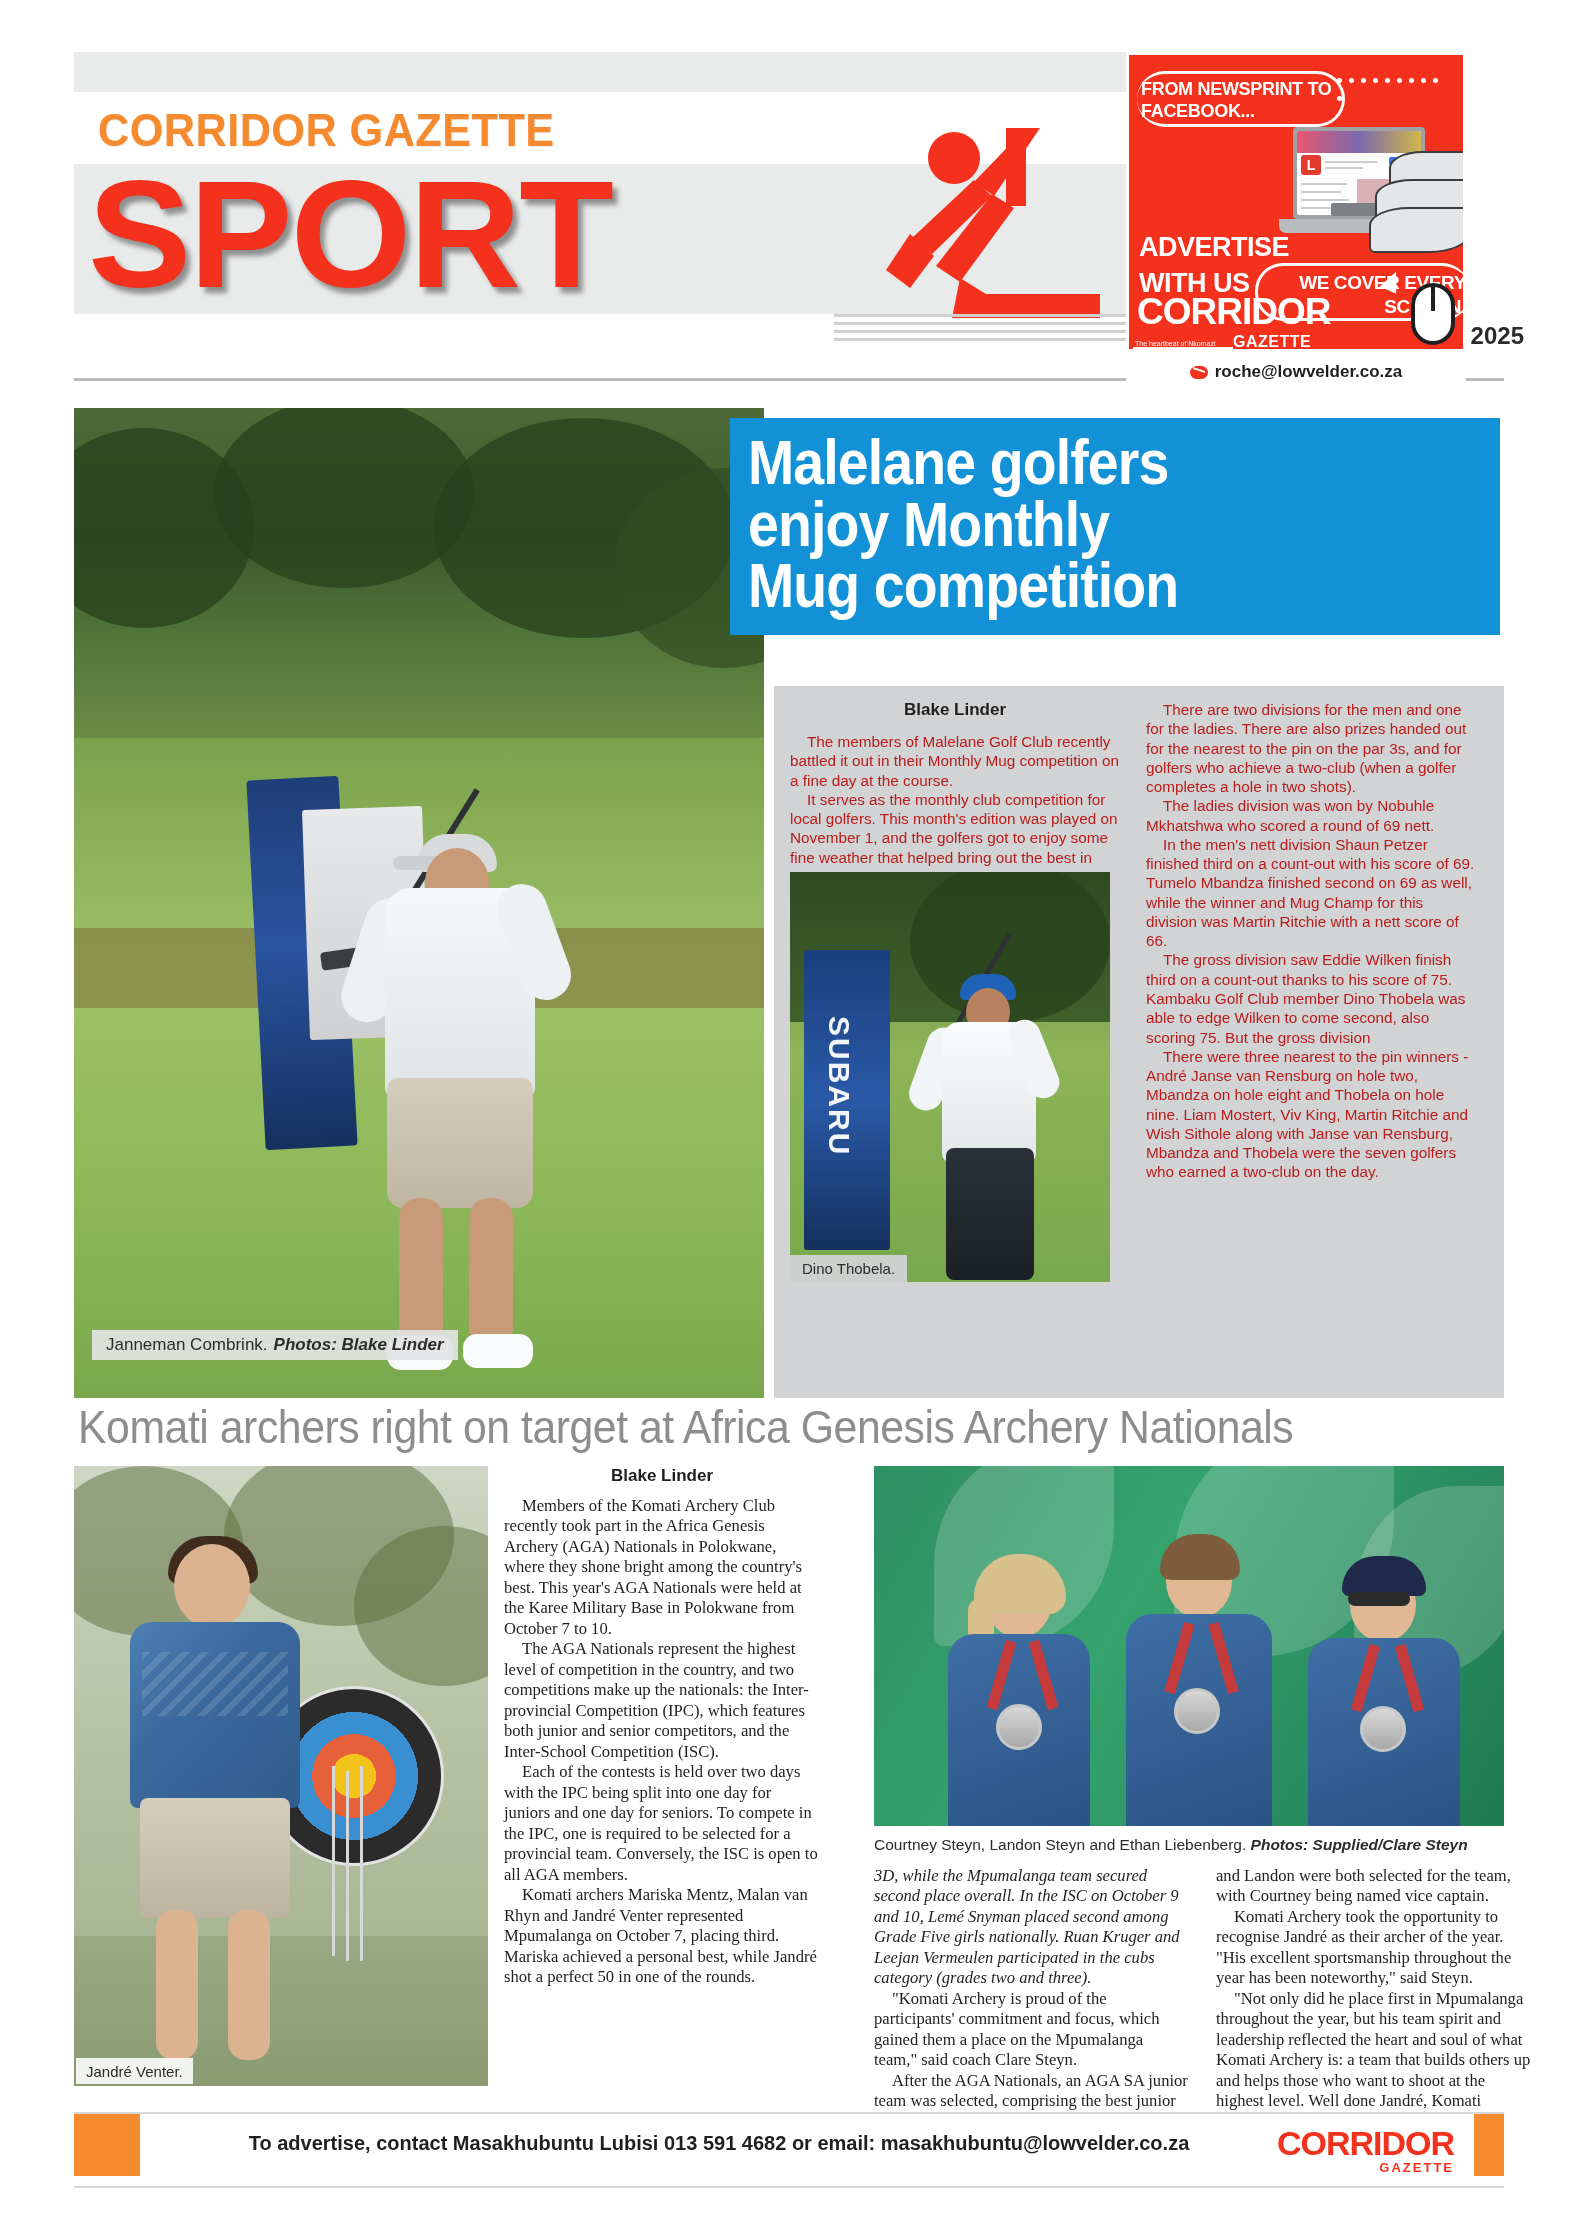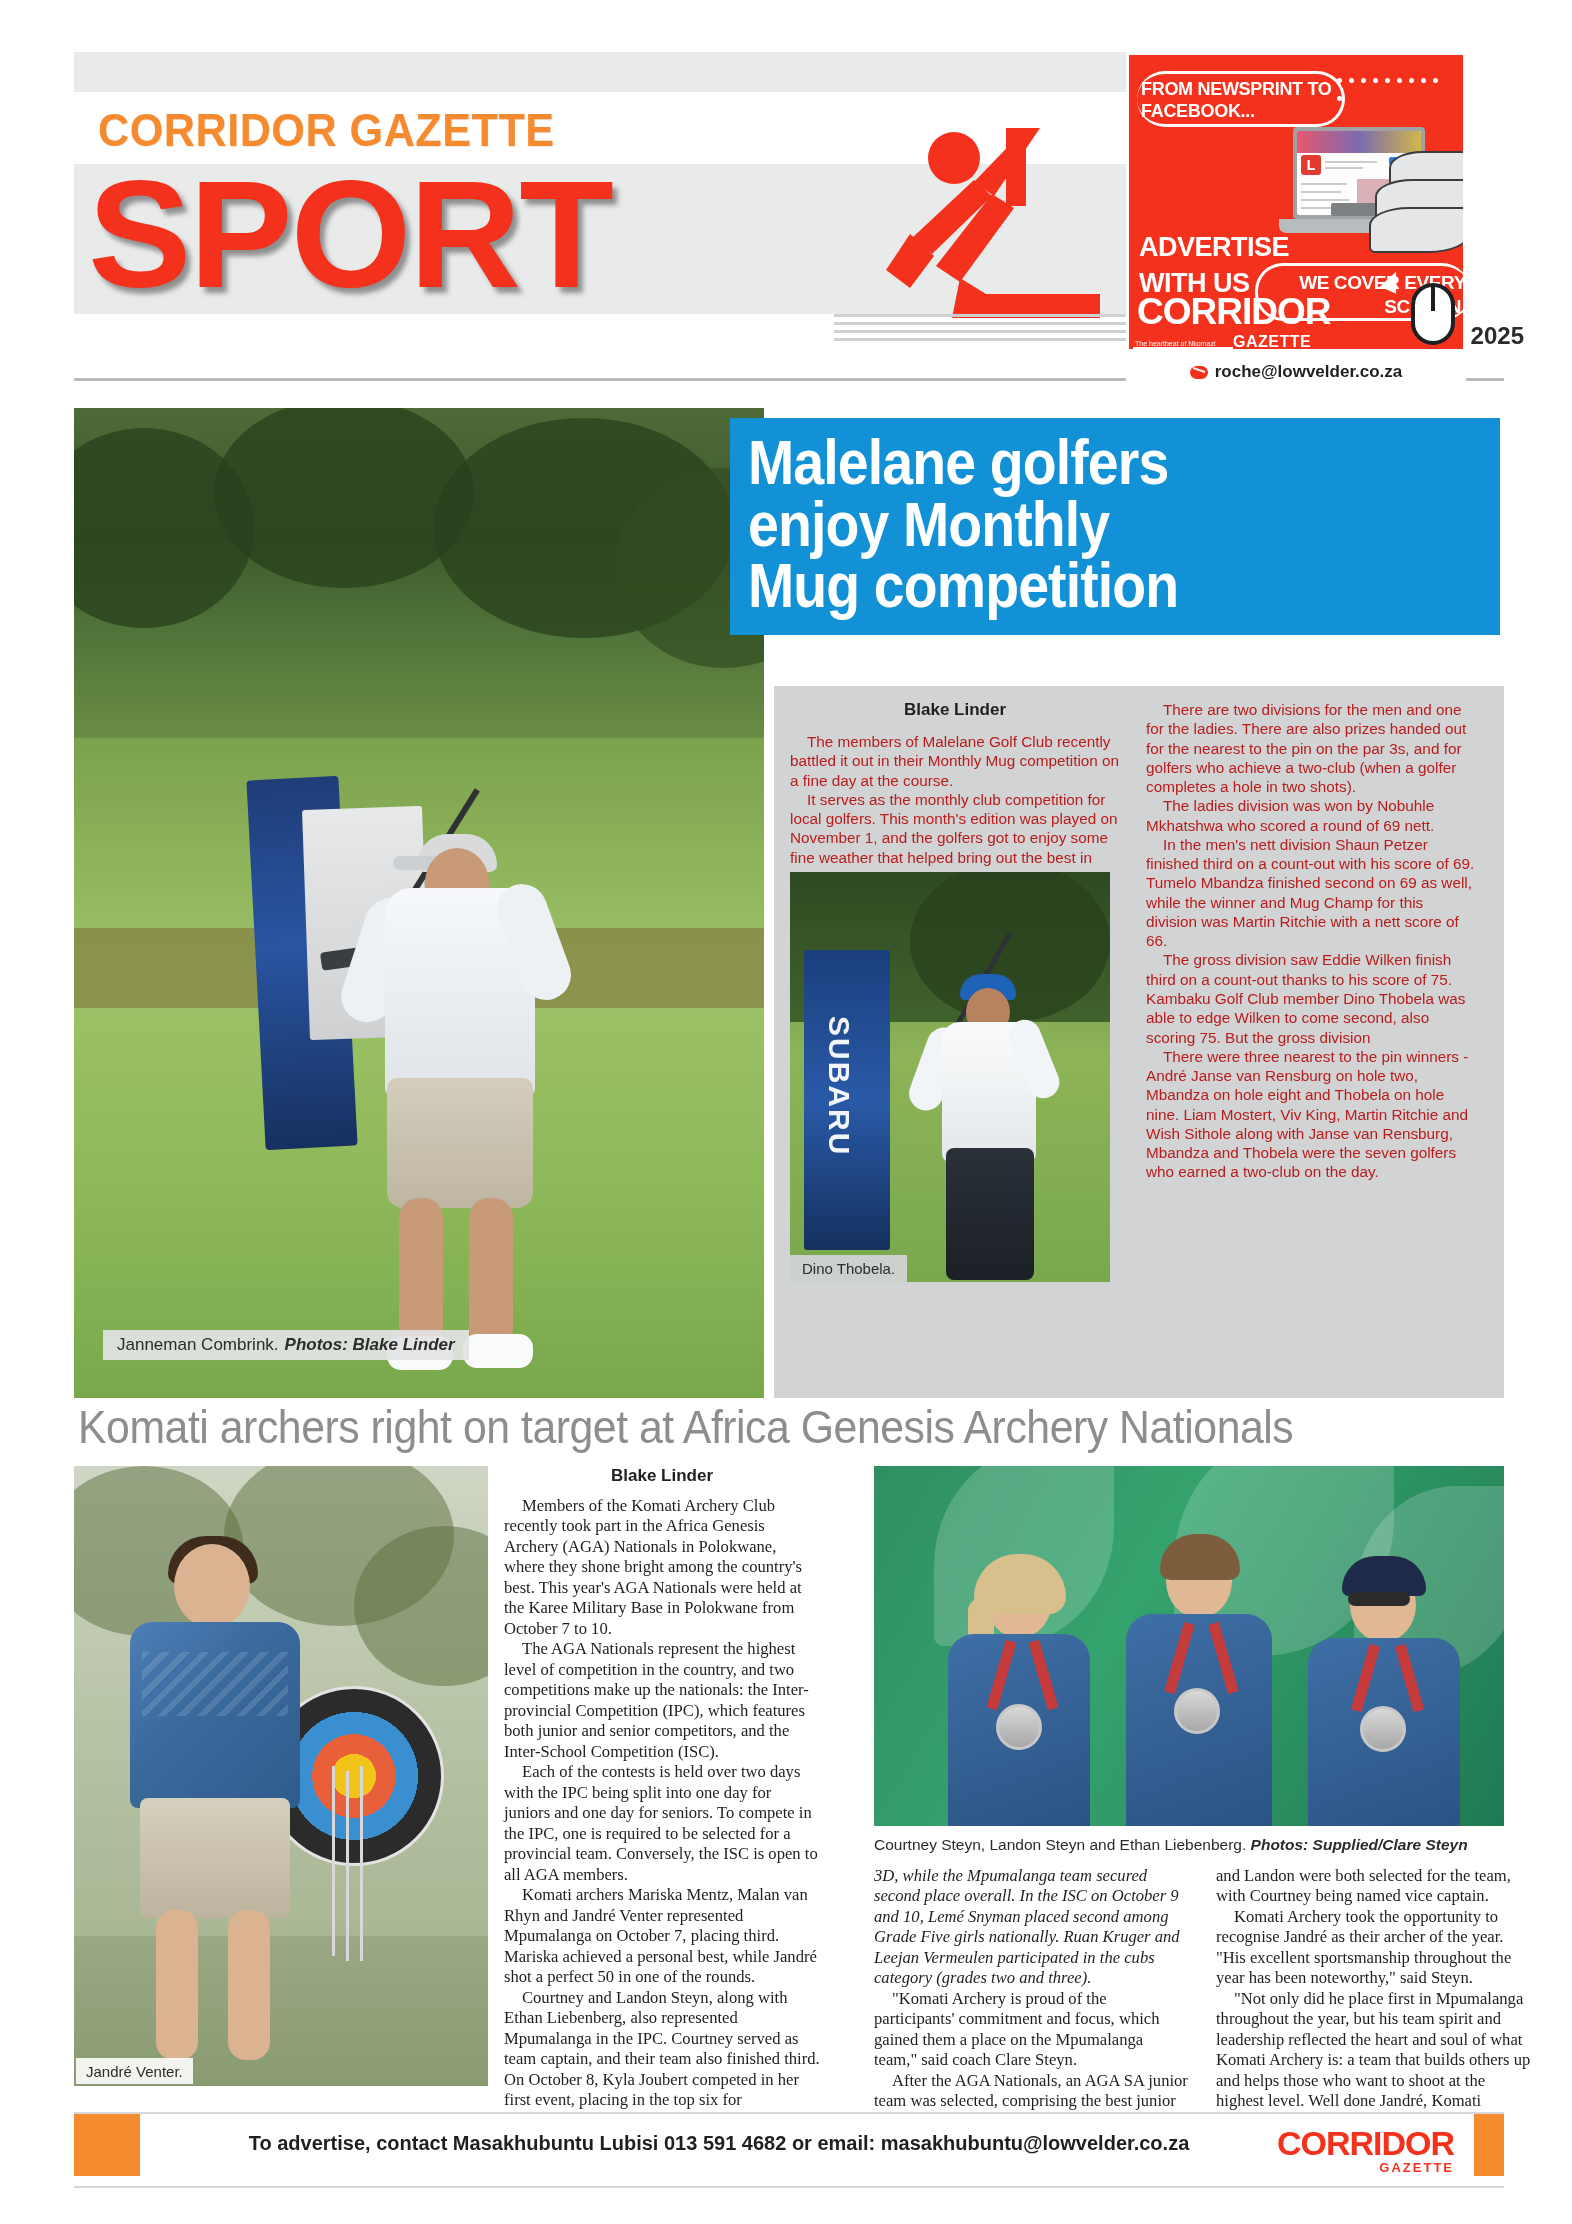--- a/index.html
+++ b/index.html
@@ -128,21 +128,21 @@
   .gg-armL { position:absolute; left:24px; top:118px; width:52px; height:128px; background:#eef1f4; border-radius:26px; transform: rotate(18deg); }
   .gg-armR { position:absolute; left:180px; top:104px; width:50px; height:120px; background:#eef1f4; border-radius:26px; transform: rotate(-20deg); }
   .gg-shorts { position:absolute; left:58px; top:300px; width:146px; height:130px; background: linear-gradient(#d4cdbd,#bfb6a2); border-radius:10px 10px 16px 16px; }
   .gg-legL { position:absolute; left:70px; top:420px; width:44px; height:150px; background:#c99a78; border-radius:20px; }
   .gg-legR { position:absolute; left:140px; top:420px; width:44px; height:150px; background:#c99a78; border-radius:20px; }
   .gg-shoeL { position:absolute; left:58px; top:558px; width:66px; height:34px; background:#fafbfc; border-radius:14px; }
   .gg-shoeR { position:absolute; left:134px; top:556px; width:70px; height:34px; background:#fafbfc; border-radius:14px; }
   .gg-club { position:absolute; left:34px; top:-20px; width:6px; height:210px; background:#2e3234; transform: rotate(32deg); transform-origin: bottom center; }
   .gg-clubhead { position:absolute; left:-8px; top:172px; width:40px; height:18px; background:#3a3e40; border-radius:4px; transform: rotate(-8deg); }
   .golf-cap-bar {
-    position:absolute; left: 29px; bottom: 38px; height: 30px; background: rgba(226,227,228,.92);
+    position:absolute; left: 18px; bottom: 38px; height: 30px; background: rgba(226,227,228,.92);
     padding: 4px 14px; font-size: 17px; color:#2c2c2c; white-space:nowrap; display:flex; align-items:center; gap:6px;
   }
   .golf-cap-bar b { font-style: italic; font-weight: 800; }
 
   .headline-box {
     position:absolute; left: 656px; top: 10px; width: 770px;
     background:#1391d6; color:#fff; padding: 14px 18px 18px 18px;
   }
   .headline-box .hl {
     font-weight: 900; font-size: 63px; line-height: 0.98; letter-spacing:-1px;
@@ -462,21 +462,20 @@
       <span>Courtney Steyn, Landon Steyn and Ethan Liebenberg.</span>
       <b>Photos: Supplied/Clare Steyn</b>
     </div>
 
     <div style="position:absolute; left:430px; top:0; width:316px;">
       <div class="ac-byline">Blake Linder</div>
       <div class="ac-p">Members of the Komati Archery Club recently took part in the Africa Genesis Archery (AGA) Nationals in Polokwane, where they shone bright among the country's best. This year's AGA Nationals were held at the Karee Military Base in Polokwane from October 7 to 10.</div>
       <div class="ac-p">The AGA Nationals represent the highest level of competition in the country, and two competitions make up the nationals: the Inter-provincial Competition (IPC), which features both junior and senior competitors, and the Inter-School Competition (ISC).</div>
       <div class="ac-p">Each of the contests is held over two days with the IPC being split into one day for juniors and one day for seniors. To compete in the IPC, one is required to be selected for a provincial team. Conversely, the ISC is open to all AGA members.</div>
       <div class="ac-p">Komati archers Mariska Mentz, Malan van Rhyn and Jandré Venter represented Mpumalanga on October 7, placing third. Mariska achieved a personal best, while Jandré shot a perfect 50 in one of the rounds.</div>
-      <div class="ac-p">Courtney and Landon Steyn, along with Ethan Liebenberg, also represented Mpumalanga in the IPC. Courtney served as team captain, and their team also finished third. On October 8, Kyla Joubert competed in her first event, placing in the top six for</div>
     </div>
 
     <div class="arch-lower">
       <div class="ac-row">
         <div class="ac-col">
           <div class="ac-p" style="text-indent:0;font-style:italic;">3D, while the Mpumalanga team secured second place overall. In the ISC on October 9 and 10, Lemé Snyman placed second among Grade Five girls nationally. Ruan Kruger and Leejan Vermeulen participated in the cubs category (grades two and three).</div>
           <div class="ac-p">"Komati Archery is proud of the participants' commitment and focus, which gained them a place on the Mpumalanga team," said coach Clare Steyn.</div>
           <div class="ac-p">After the AGA Nationals, an AGA SA junior team was selected, comprising the best junior archers of the competition. Courtney</div>
         </div>
         <div class="ac-col">

